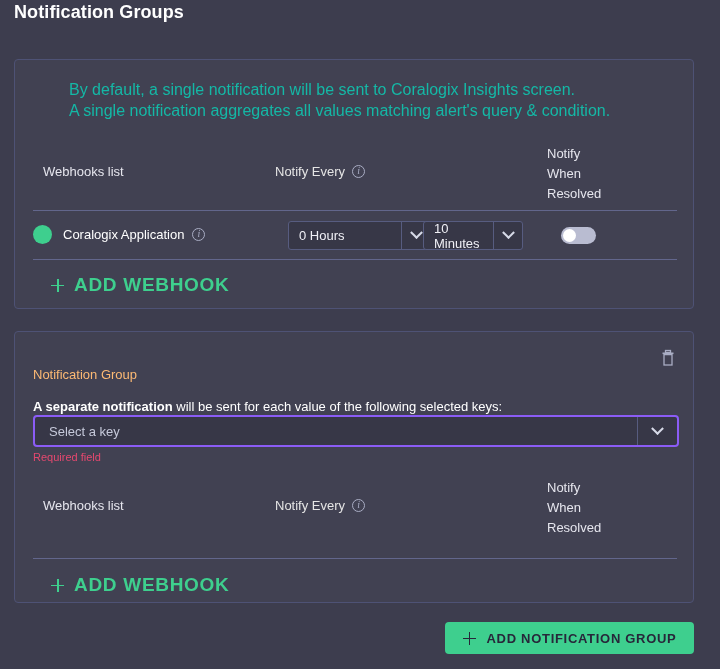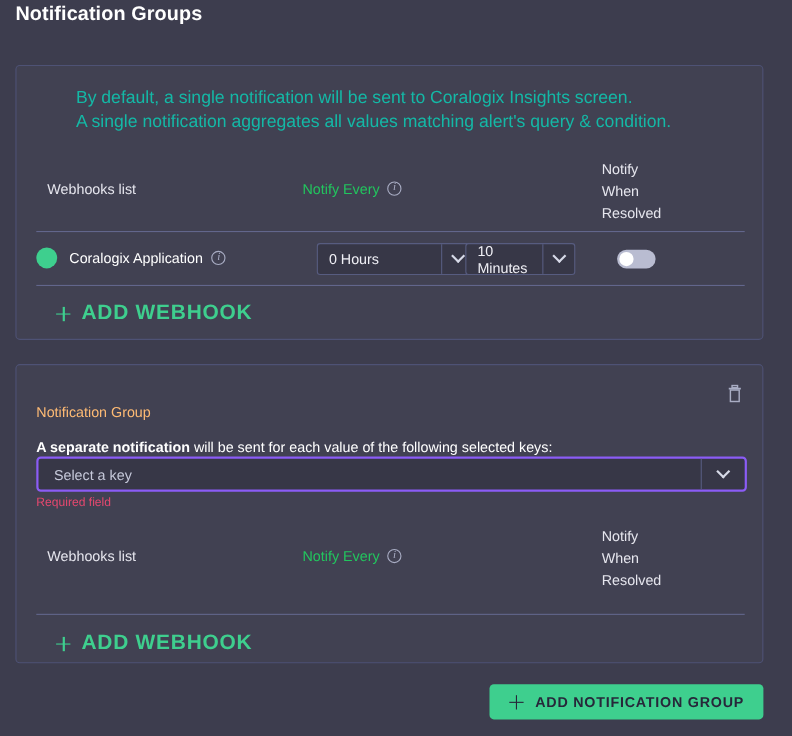--- a/index.html
+++ b/index.html
@@ -66,21 +66,21 @@
     left: 28px;
     top: 20px;
     font-size: 13px;
     color: #e6e6ee;
   }
   .col-notify-every {
     position: absolute;
     left: 260px;
     top: 20px;
     font-size: 13px;
-    color: #22c55e;
+    color: #e5e5e5;
     display: flex;
     align-items: center;
     gap: 7px;
   }
   .col-notify-when {
     position: absolute;
     left: 532px;
     top: 0px;
     font-size: 13px;
     color: #e6e6ee;

